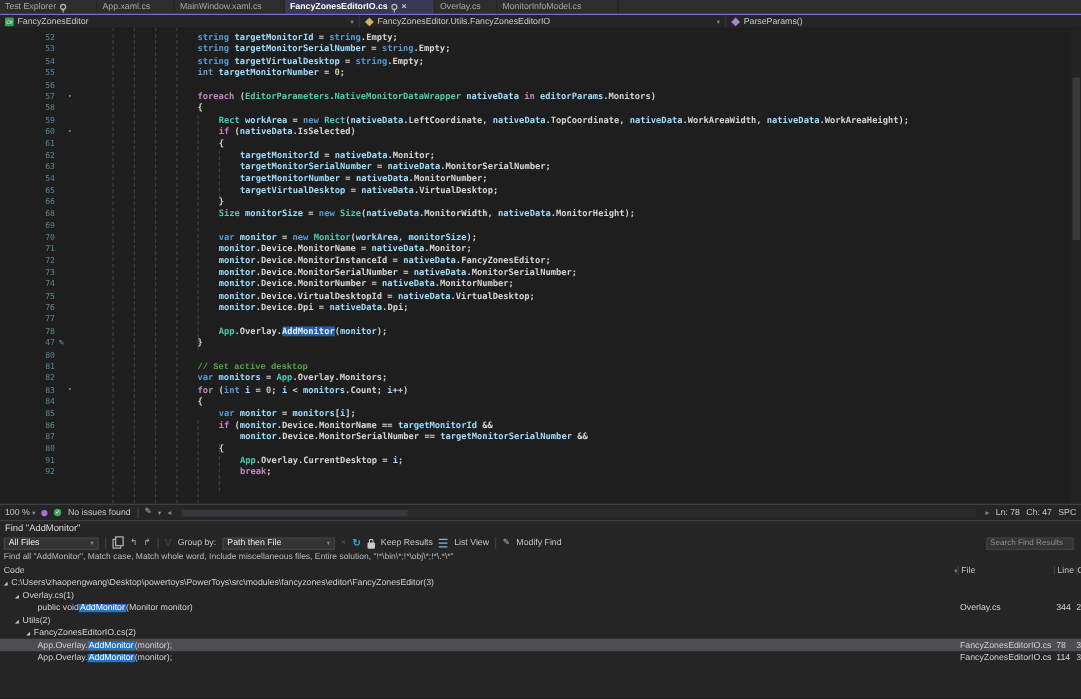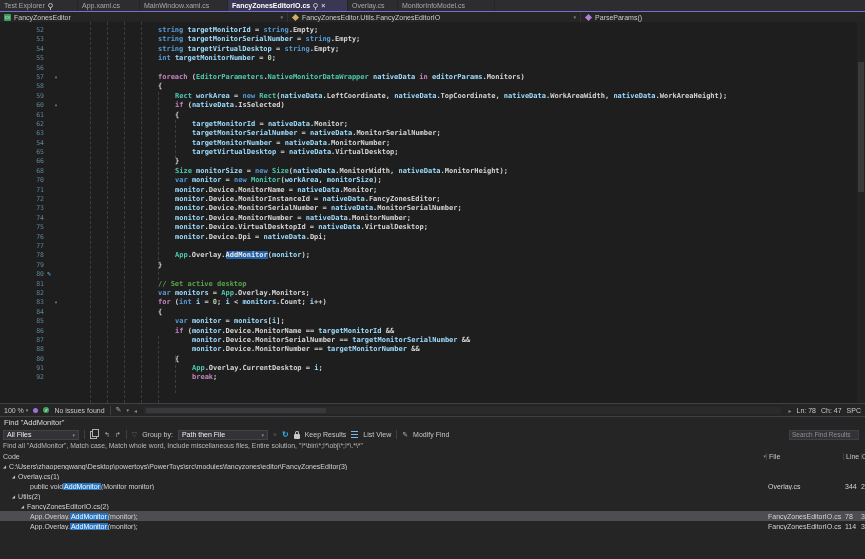--- a/index.html
+++ b/index.html
@@ -154,39 +154,39 @@
         <div class="code-row"><span class="ln">58</span><span class="chev"></span><span class="code" style="padding-left: 90px;"><span style="color: rgb(212, 212, 212);">{</span></span></div>
         <div class="code-row"><span class="ln">59</span><span class="chev"></span><span class="code" style="padding-left: 107px;"><span style="color: rgb(78, 201, 176);">Rect</span><span style="color: rgb(212, 212, 212);"> </span><span style="color: rgb(156, 220, 254);">workArea</span><span style="color: rgb(212, 212, 212);"> = </span><span style="color: rgb(86, 156, 214);">new</span><span style="color: rgb(212, 212, 212);"> </span><span style="color: rgb(78, 201, 176);">Rect</span><span style="color: rgb(212, 212, 212);">(</span><span style="color: rgb(156, 220, 254);">nativeData</span><span style="color: rgb(212, 212, 212);">.LeftCoordinate, </span><span style="color: rgb(156, 220, 254);">nativeData</span><span style="color: rgb(212, 212, 212);">.TopCoordinate, </span><span style="color: rgb(156, 220, 254);">nativeData</span><span style="color: rgb(212, 212, 212);">.WorkAreaWidth, </span><span style="color: rgb(156, 220, 254);">nativeData</span><span style="color: rgb(212, 212, 212);">.WorkAreaHeight);</span></span></div>
         <div class="code-row"><span class="ln">60</span><span class="chev">▾</span><span class="code" style="padding-left: 107px;"><span style="color: rgb(197, 134, 192);">if</span><span style="color: rgb(212, 212, 212);"> (</span><span style="color: rgb(156, 220, 254);">nativeData</span><span style="color: rgb(212, 212, 212);">.IsSelected)</span></span></div>
         <div class="code-row"><span class="ln">61</span><span class="chev"></span><span class="code" style="padding-left: 107px;"><span style="color: rgb(212, 212, 212);">{</span></span></div>
         <div class="code-row"><span class="ln">62</span><span class="chev"></span><span class="code" style="padding-left: 124px;"><span style="color: rgb(156, 220, 254);">targetMonitorId</span><span style="color: rgb(212, 212, 212);"> = </span><span style="color: rgb(156, 220, 254);">nativeData</span><span style="color: rgb(212, 212, 212);">.Monitor;</span></span></div>
         <div class="code-row"><span class="ln">63</span><span class="chev"></span><span class="code" style="padding-left: 124px;"><span style="color: rgb(156, 220, 254);">targetMonitorSerialNumber</span><span style="color: rgb(212, 212, 212);"> = </span><span style="color: rgb(156, 220, 254);">nativeData</span><span style="color: rgb(212, 212, 212);">.MonitorSerialNumber;</span></span></div>
         <div class="code-row"><span class="ln">54</span><span class="chev"></span><span class="code" style="padding-left: 124px;"><span style="color: rgb(156, 220, 254);">targetMonitorNumber</span><span style="color: rgb(212, 212, 212);"> = </span><span style="color: rgb(156, 220, 254);">nativeData</span><span style="color: rgb(212, 212, 212);">.MonitorNumber;</span></span></div>
         <div class="code-row"><span class="ln">65</span><span class="chev"></span><span class="code" style="padding-left: 124px;"><span style="color: rgb(156, 220, 254);">targetVirtualDesktop</span><span style="color: rgb(212, 212, 212);"> = </span><span style="color: rgb(156, 220, 254);">nativeData</span><span style="color: rgb(212, 212, 212);">.VirtualDesktop;</span></span></div>
         <div class="code-row"><span class="ln">66</span><span class="chev"></span><span class="code" style="padding-left: 107px;"><span style="color: rgb(212, 212, 212);">}</span></span></div>
         <div class="code-row"><span class="ln">68</span><span class="chev"></span><span class="code" style="padding-left: 107px;"><span style="color: rgb(78, 201, 176);">Size</span><span style="color: rgb(212, 212, 212);"> </span><span style="color: rgb(156, 220, 254);">monitorSize</span><span style="color: rgb(212, 212, 212);"> = </span><span style="color: rgb(86, 156, 214);">new</span><span style="color: rgb(212, 212, 212);"> </span><span style="color: rgb(78, 201, 176);">Size</span><span style="color: rgb(212, 212, 212);">(</span><span style="color: rgb(156, 220, 254);">nativeData</span><span style="color: rgb(212, 212, 212);">.MonitorWidth, </span><span style="color: rgb(156, 220, 254);">nativeData</span><span style="color: rgb(212, 212, 212);">.MonitorHeight);</span></span></div>
+        <div class="code-row"><span class="ln">69</span><span class="chev"></span><span class="code" style="padding-left: 90px;"></span></div>
         <div class="code-row"><span class="ln">70</span><span class="chev"></span><span class="code" style="padding-left: 107px;"><span style="color: rgb(86, 156, 214);">var</span><span style="color: rgb(212, 212, 212);"> </span><span style="color: rgb(156, 220, 254);">monitor</span><span style="color: rgb(212, 212, 212);"> = </span><span style="color: rgb(86, 156, 214);">new</span><span style="color: rgb(212, 212, 212);"> </span><span style="color: rgb(78, 201, 176);">Monitor</span><span style="color: rgb(212, 212, 212);">(</span><span style="color: rgb(156, 220, 254);">workArea</span><span style="color: rgb(212, 212, 212);">, </span><span style="color: rgb(156, 220, 254);">monitorSize</span><span style="color: rgb(212, 212, 212);">);</span></span></div>
         <div class="code-row"><span class="ln">71</span><span class="chev"></span><span class="code" style="padding-left: 107px;"><span style="color: rgb(156, 220, 254);">monitor</span><span style="color: rgb(212, 212, 212);">.Device.MonitorName = </span><span style="color: rgb(156, 220, 254);">nativeData</span><span style="color: rgb(212, 212, 212);">.Monitor;</span></span></div>
         <div class="code-row"><span class="ln">72</span><span class="chev"></span><span class="code" style="padding-left: 107px;"><span style="color: rgb(156, 220, 254);">monitor</span><span style="color: rgb(212, 212, 212);">.Device.MonitorInstanceId = </span><span style="color: rgb(156, 220, 254);">nativeData</span><span style="color: rgb(212, 212, 212);">.FancyZonesEditor;</span></span></div>
         <div class="code-row"><span class="ln">73</span><span class="chev"></span><span class="code" style="padding-left: 107px;"><span style="color: rgb(156, 220, 254);">monitor</span><span style="color: rgb(212, 212, 212);">.Device.MonitorSerialNumber = </span><span style="color: rgb(156, 220, 254);">nativeData</span><span style="color: rgb(212, 212, 212);">.MonitorSerialNumber;</span></span></div>
         <div class="code-row"><span class="ln">74</span><span class="chev"></span><span class="code" style="padding-left: 107px;"><span style="color: rgb(156, 220, 254);">monitor</span><span style="color: rgb(212, 212, 212);">.Device.MonitorNumber = </span><span style="color: rgb(156, 220, 254);">nativeData</span><span style="color: rgb(212, 212, 212);">.MonitorNumber;</span></span></div>
         <div class="code-row"><span class="ln">75</span><span class="chev"></span><span class="code" style="padding-left: 107px;"><span style="color: rgb(156, 220, 254);">monitor</span><span style="color: rgb(212, 212, 212);">.Device.VirtualDesktopId = </span><span style="color: rgb(156, 220, 254);">nativeData</span><span style="color: rgb(212, 212, 212);">.VirtualDesktop;</span></span></div>
         <div class="code-row"><span class="ln">76</span><span class="chev"></span><span class="code" style="padding-left: 107px;"><span style="color: rgb(156, 220, 254);">monitor</span><span style="color: rgb(212, 212, 212);">.Device.Dpi = </span><span style="color: rgb(156, 220, 254);">nativeData</span><span style="color: rgb(212, 212, 212);">.Dpi;</span></span></div>
         <div class="code-row"><span class="ln">77</span><span class="chev"></span><span class="code" style="padding-left: 90px;"></span></div>
         <div class="code-row"><span class="ln">78</span><span class="chev"></span><span class="code" style="padding-left: 107px;"><span style="color: rgb(78, 201, 176);">App</span><span style="color: rgb(212, 212, 212);">.Overlay.</span><span class="tk-msel" style="color: rgb(232, 232, 232);">AddMonitor</span><span style="color: rgb(212, 212, 212);">(</span><span style="color: rgb(156, 220, 254);">monitor</span><span style="color: rgb(212, 212, 212);">);</span></span></div>
-        <div class="code-row"><span class="ln">79</span><span class="chev"></span><span class="code" style="padding-left: 90px;"><span style="color: rgb(212, 212, 212);">}</span></span></div>
+        <div class="code-row"><span class="ln">47</span><span class="chev"></span><span class="code" style="padding-left: 90px;"><span style="color: rgb(212, 212, 212);">}</span></span></div>
         <div class="code-row"><span class="ln">80</span><span class="chev"></span><span class="code" style="padding-left: 90px;"></span></div>
-        <div class="code-row"><span class="ln">81</span><span class="chev"></span><span class="code" style="padding-left: 90px;"><span style="color: rgb(87, 166, 74);">// Set active desktop</span></span></div>
+        <div class="code-row"><span class="ln">81</span><span class="chev"></span><span class="code" style="padding-left: 90px;"><span style="color: rgb(87, 166, 74); font-family: Liberation Mono, monospace;">// Set active desktop</span></span></div>
         <div class="code-row"><span class="ln">82</span><span class="chev"></span><span class="code" style="padding-left: 90px;"><span style="color: rgb(86, 156, 214);">var</span><span style="color: rgb(212, 212, 212);"> </span><span style="color: rgb(156, 220, 254);">monitors</span><span style="color: rgb(212, 212, 212);"> = </span><span style="color: rgb(78, 201, 176);">App</span><span style="color: rgb(212, 212, 212);">.Overlay.Monitors;</span></span></div>
         <div class="code-row"><span class="ln">83</span><span class="chev">▾</span><span class="code" style="padding-left: 90px;"><span style="color: rgb(197, 134, 192);">for</span><span style="color: rgb(212, 212, 212);"> (</span><span style="color: rgb(86, 156, 214);">int</span><span style="color: rgb(212, 212, 212);"> </span><span style="color: rgb(156, 220, 254);">i</span><span style="color: rgb(212, 212, 212);"> = </span><span style="color: rgb(181, 206, 168);">0</span><span style="color: rgb(212, 212, 212);">; </span><span style="color: rgb(156, 220, 254);">i</span><span style="color: rgb(212, 212, 212);"> &lt; </span><span style="color: rgb(156, 220, 254);">monitors</span><span style="color: rgb(212, 212, 212);">.Count; </span><span style="color: rgb(156, 220, 254);">i</span><span style="color: rgb(212, 212, 212);">++)</span></span></div>
         <div class="code-row"><span class="ln">84</span><span class="chev"></span><span class="code" style="padding-left: 90px;"><span style="color: rgb(212, 212, 212);">{</span></span></div>
         <div class="code-row"><span class="ln">85</span><span class="chev"></span><span class="code" style="padding-left: 107px;"><span style="color: rgb(86, 156, 214);">var</span><span style="color: rgb(212, 212, 212);"> </span><span style="color: rgb(156, 220, 254);">monitor</span><span style="color: rgb(212, 212, 212);"> = </span><span style="color: rgb(156, 220, 254);">monitors</span><span style="color: rgb(212, 212, 212);">[</span><span style="color: rgb(156, 220, 254);">i</span><span style="color: rgb(212, 212, 212);">];</span></span></div>
         <div class="code-row"><span class="ln">86</span><span class="chev"></span><span class="code" style="padding-left: 107px;"><span style="color: rgb(197, 134, 192);">if</span><span style="color: rgb(212, 212, 212);"> (</span><span style="color: rgb(156, 220, 254);">monitor</span><span style="color: rgb(212, 212, 212);">.Device.MonitorName == </span><span style="color: rgb(156, 220, 254);">targetMonitorId</span><span style="color: rgb(212, 212, 212);"> &amp;&amp;</span></span></div>
         <div class="code-row"><span class="ln">87</span><span class="chev"></span><span class="code" style="padding-left: 124px;"><span style="color: rgb(156, 220, 254);">monitor</span><span style="color: rgb(212, 212, 212);">.Device.MonitorSerialNumber == </span><span style="color: rgb(156, 220, 254);">targetMonitorSerialNumber</span><span style="color: rgb(212, 212, 212);"> &amp;&amp;</span></span></div>
-        <div class="code-row"><span class="ln">88</span><span class="chev"></span><span class="code" style="padding-left: 124px;"><span style="color: rgb(156, 220, 254);">monitor</span><span style="color: rgb(212, 212, 212);">.Device.MonitorNumber == </span><span style="color: rgb(156, 220, 254);">targetMonitorNumber</span><span style="color: rgb(212, 212, 212);"> &amp;&amp;</span></span></div>
         <div class="code-row"><span class="ln">80</span><span class="chev"></span><span class="code" style="padding-left: 107px;"><span style="color: rgb(212, 212, 212);">{</span></span></div>
         <div class="code-row"><span class="ln">91</span><span class="chev"></span><span class="code" style="padding-left: 124px;"><span style="color: rgb(78, 201, 176);">App</span><span style="color: rgb(212, 212, 212);">.Overlay.CurrentDesktop = </span><span style="color: rgb(156, 220, 254);">i</span><span style="color: rgb(212, 212, 212);">;</span></span></div>
         <div class="code-row"><span class="ln">92</span><span class="chev"></span><span class="code" style="padding-left: 124px;"><span style="color: rgb(197, 134, 192);">break</span><span style="color: rgb(212, 212, 212);">;</span></span></div>
       </div>
     <div class="vscroll">
       <div class="vscroll-thumb"></div>
     </div>
   <span class="pencil-glyph" style="top: 248.4px;">✎</span>
     </div>
 

